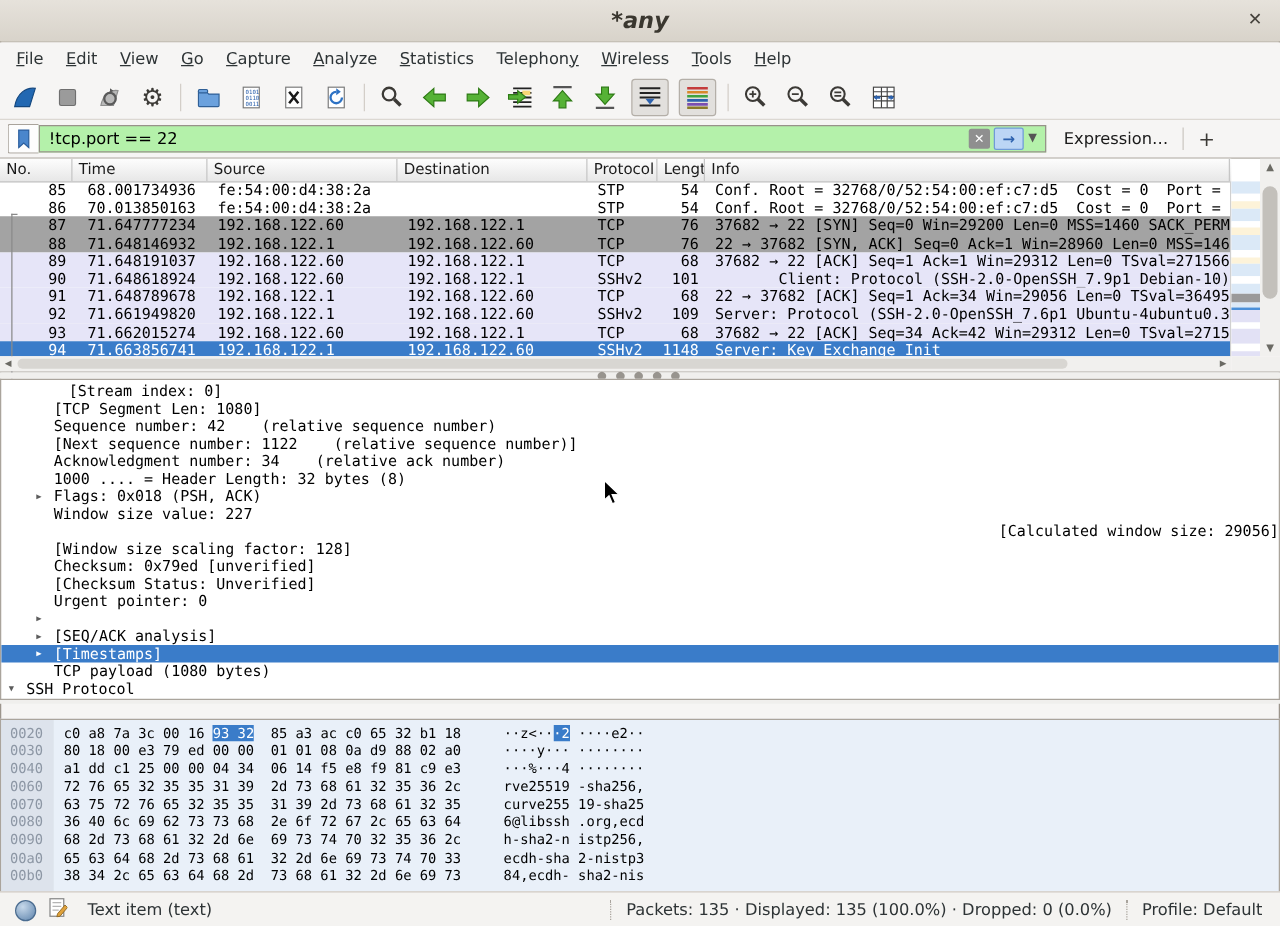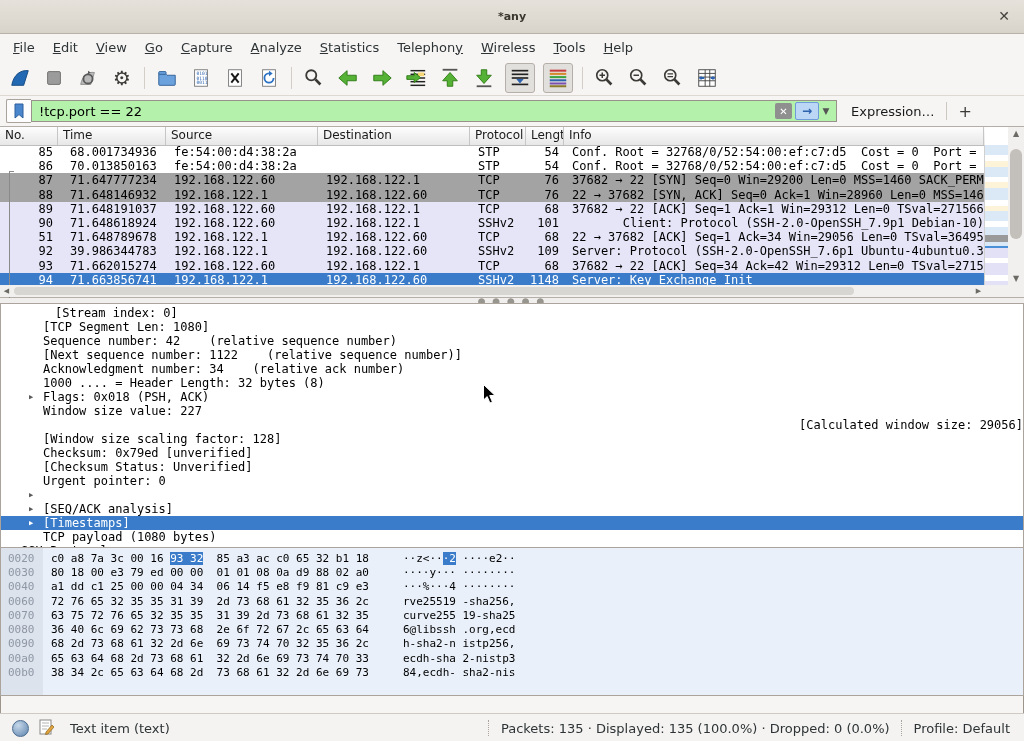--- a/index.html
+++ b/index.html
@@ -5,21 +5,21 @@
   html,body{margin:0;padding:0;}
   body{
     width:1024px;height:741px;position:relative;overflow:hidden;
     font-family:"DejaVu Sans","Liberation Sans",sans-serif;
     background:#f6f5f4;box-shadow:inset 0 0 0 1px #9c958c;
   }
   
   #titlebar{position:absolute;top:0;left:0;right:0;height:33px;
     background:linear-gradient(#e6e2db,#d8d3ca);border-bottom:1px solid #b9b2a7;
     display:flex;align-items:center;justify-content:center;}
-  #titlebar .title{font-size:11px;font-weight:bold;color:#3a372f;}
+  #titlebar .title{font-size:18px;font-weight:bold;color:#3a372f;font-style:italic;}
   #titlebar .closebtn{position:absolute;right:10px;top:6px;width:20px;height:20px;
     display:flex;align-items:center;justify-content:center;font-size:14px;color:#45423c;cursor:default;}
   
   #menubar{position:absolute;top:34px;left:0;right:0;height:26px;background:#f6f5f4;
     display:flex;align-items:center;padding-left:4px;font-size:13px;color:#2e3436;}
   .menu-item{padding:3px 9px;white-space:nowrap;}
   .menu-item u{text-decoration:underline;}
   
   #toolbar{position:absolute;top:60px;left:0;right:0;height:35px;background:#f6f5f4;
     border-bottom:1px solid #dcd8d2;display:flex;align-items:center;gap:8px;padding-left:7px;}
@@ -80,21 +80,21 @@
   .splitter .dots{color:#98948e;font-size:9px;letter-spacing:2px;line-height:0;}
   
   #details{position:absolute;top:303px;left:0;width:1024px;height:257px;background:#fff;
     border:1px solid #aaa49c;box-sizing:border-box;overflow:hidden;padding-top:2px;
     font-family:"DejaVu Sans Mono","Liberation Mono",monospace;font-size:12px;}
   .dline{height:14px;display:flex;align-items:center;white-space:pre;color:#000;}
   .dline .exp{width:14px;flex:0 0 auto;font-size:7px;color:#5c5c5c;text-align:left;}
   .dline.selected{background:var(--sel-blue);color:#fff;}
   .dline.selected .exp{color:#fff;}
   
-  #hexpane{position:absolute;top:547px;left:0;width:1024px;height:149px;background:#e9f0f9;
+  #hexpane{position:absolute;top:575px;left:0;width:1024px;height:149px;background:#e9f0f9;
     border:1px solid #aaa49c;box-sizing:border-box;overflow:hidden;padding-top:3px;
     font-family:"DejaVu Sans Mono","Liberation Mono",monospace;font-size:11px;}
   #hexoffsetstrip{position:absolute;left:0;top:0;bottom:0;width:42px;background:#dde3ec;}
   .hrow{height:14.3px;display:flex;align-items:center;white-space:pre;position:relative;}
   .hoffset{width:42px;flex:0 0 auto;color:#8d97a5;padding-left:7px;box-sizing:border-box;}
   .hhex{margin-left:8px;color:#000;}
   .hascii{margin-left:34px;color:#000;}
   .bsel{background:var(--sel-blue);color:#fff;}
   
   #statusbar{position:absolute;top:713px;left:0;right:0;height:28px;background:#f4f3f1;
@@ -358,31 +358,31 @@
       <div class="prow lavender">
         <div class="pcell r" style="width: 58px;">90</div>
         <div class="pcell t" style="width: 108px;">71.648618924</div>
         <div class="pcell" style="width: 152px;">192.168.122.60</div>
         <div class="pcell" style="width: 152px;">192.168.122.1</div>
         <div class="pcell" style="width: 56px;">SSHv2</div>
         <div class="pcell r" style="width: 38px;">101</div>
         <div class="pcell" style="width: 420px; text-align: right;">Client: Protocol (SSH-2.0-OpenSSH_7.9p1 Debian-10)</div>
       </div>
       <div class="prow lavender">
-        <div class="pcell r" style="width: 58px;">51</div>
+        <div class="pcell r" style="width: 58px;">91</div>
         <div class="pcell t" style="width: 108px;">71.648789678</div>
         <div class="pcell" style="width: 152px;">192.168.122.1</div>
         <div class="pcell" style="width: 152px;">192.168.122.60</div>
         <div class="pcell" style="width: 56px;">TCP</div>
         <div class="pcell r" style="width: 38px;">68</div>
         <div class="pcell" style="width: 420px;">22 → 37682 [ACK] Seq=1 Ack=34 Win=29056 Len=0 TSval=364953</div>
       </div>
       <div class="prow lavender">
         <div class="pcell r" style="width: 58px;">92</div>
-        <div class="pcell t" style="width: 108px;">39.986344783</div>
+        <div class="pcell t" style="width: 108px;">71.661949820</div>
         <div class="pcell" style="width: 152px;">192.168.122.1</div>
         <div class="pcell" style="width: 152px;">192.168.122.60</div>
         <div class="pcell" style="width: 56px;">SSHv2</div>
         <div class="pcell r" style="width: 38px;">109</div>
         <div class="pcell" style="width: 420px;">Server: Protocol (SSH-2.0-OpenSSH_7.6p1 Ubuntu-4ubuntu0.3)</div>
       </div>
       <div class="prow lavender">
         <div class="pcell r" style="width: 58px;">93</div>
         <div class="pcell t" style="width: 108px;">71.662015274</div>
         <div class="pcell" style="width: 152px;">192.168.122.60</div>

